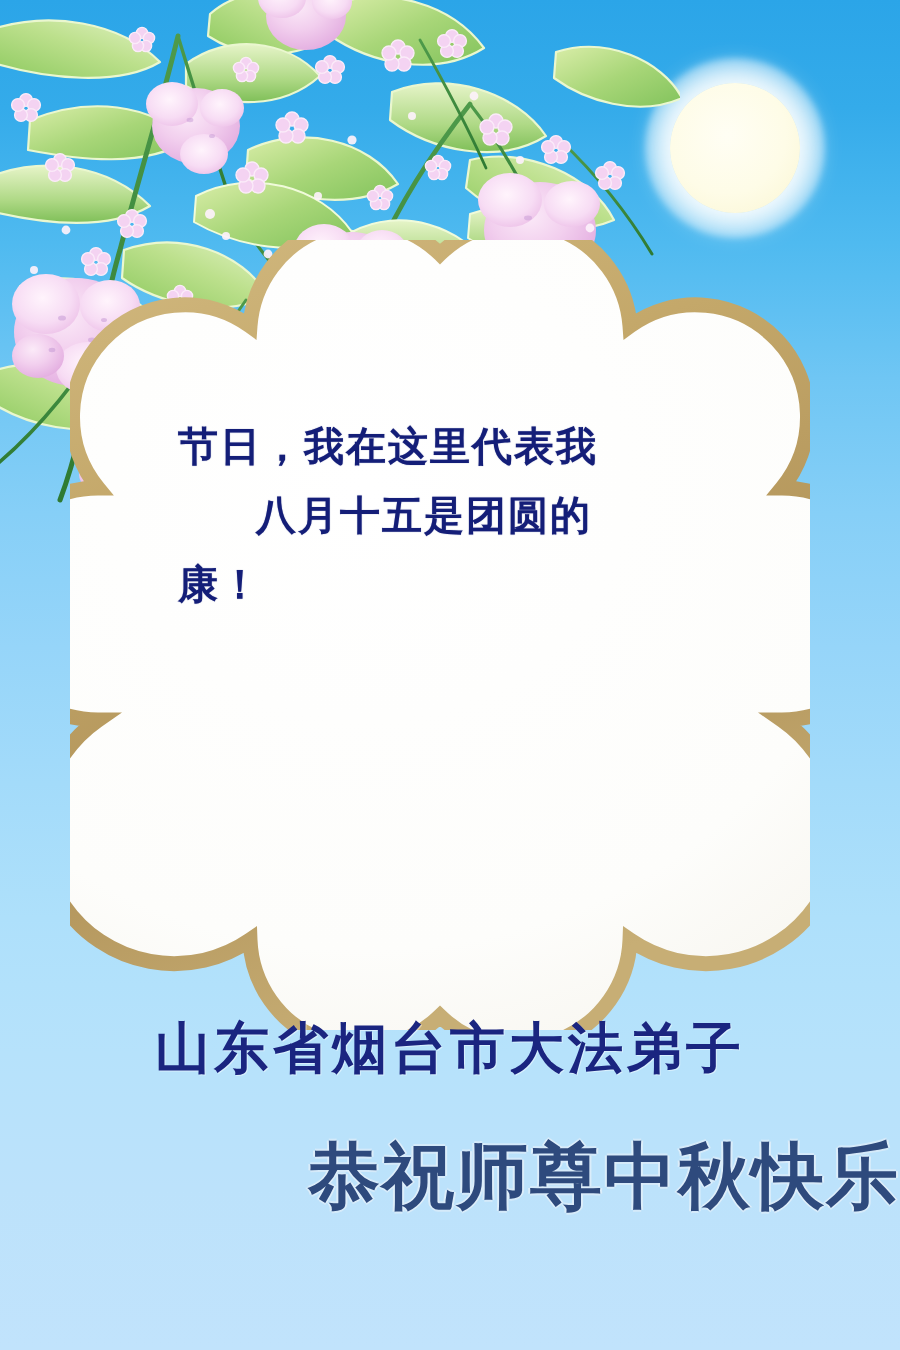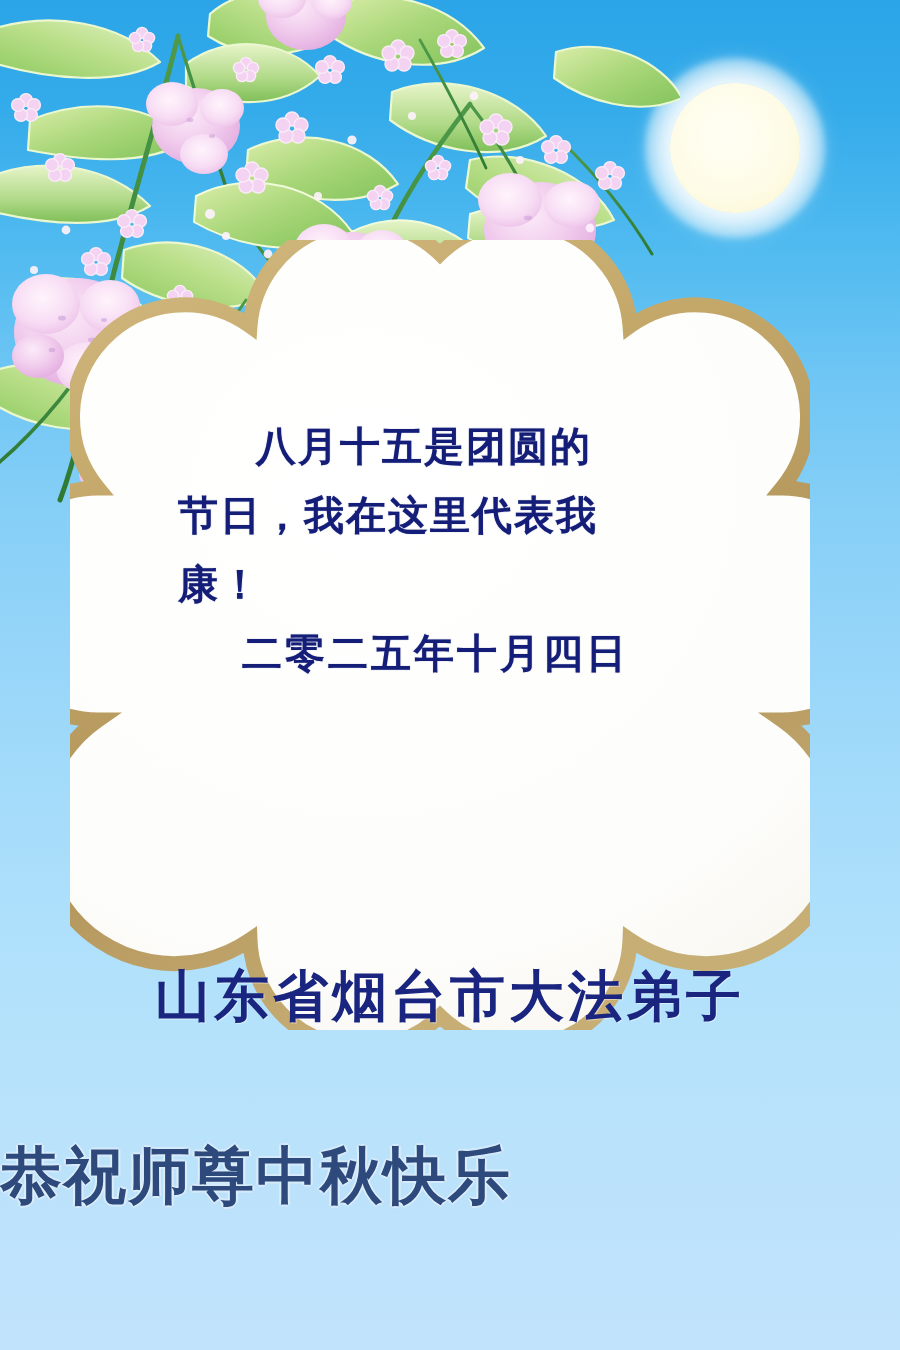--- a/index.html
+++ b/index.html
@@ -60,31 +60,31 @@
     font-size:40px;line-height:69px;
     letter-spacing:2px;font-weight:700;
     text-shadow:0 0 1px rgba(20,30,120,.55);
   }
   .letter .ln{white-space:nowrap;display:block;}
   .letter .ln.indent{text-indent:78px;}
   .letter .ln.date{text-indent:64px;letter-spacing:3px;}
 
   
   .signature{
-    position:absolute;left:0;top:966px;width:900px;text-align:center;
+    position:absolute;left:0;top:1018px;width:900px;text-align:center;
     color:#1A2580;
     font-family:"Liberation Serif","DejaVu Serif",serif;
     font-size:55px;line-height:62px;font-weight:700;letter-spacing:4px;
     text-shadow:1px 1px 0 rgba(255,255,255,.45);
   }
   .headline{
-    position:absolute;left:0;top:1120px;width:900px;text-align:left;
+    position:absolute;left:0;top:1120px;width:900px;text-align:right;
     color:#2E4A7D;
     font-family:"Liberation Sans","DejaVu Sans",sans-serif;
-    font-size:62px;line-height:112px;font-weight:700;letter-spacing:2px;
+    font-size:72px;line-height:112px;font-weight:700;letter-spacing:2px;
     text-shadow:
       2px 0 0 rgba(223,238,250,.9),
       -2px 0 0 rgba(223,238,250,.9),
       0 2px 0 rgba(223,238,250,.7),
       0 -2px 0 rgba(223,238,250,.7);
   }
 </style>
 </head>
 <body>
 
@@ -453,22 +453,21 @@
         A 112 112 0 0 1 180 700
         A 112 112 0 0 1 28 480
         A 112 112 0 0 1 28 248
         A 112 112 0 0 1 180 86
         A 112 112 0 0 1 370 14
         Z" fill="url(#paper)" stroke="url(#goldg)" stroke-width="15"></path>
     </svg>
   </div>
 
   <div class="letter">
+    <span class="ln">节日，我在这里代表我</span>
     <span class="ln indent">八月十五是团圆的</span>
-    <span class="ln">节日，我在这里代表我</span>
     <span class="ln">康！</span>
-    <span class="ln date">二零二五年十月四日</span>
   </div>
 
   <div class="signature">山东省烟台市大法弟子</div>
   <div class="headline">恭祝师尊中秋快乐</div>
 
 </div>
 
 </body></html>

